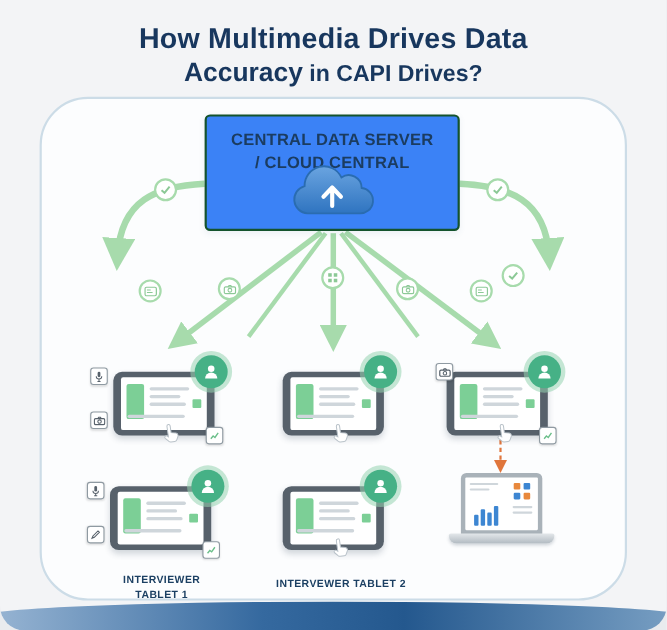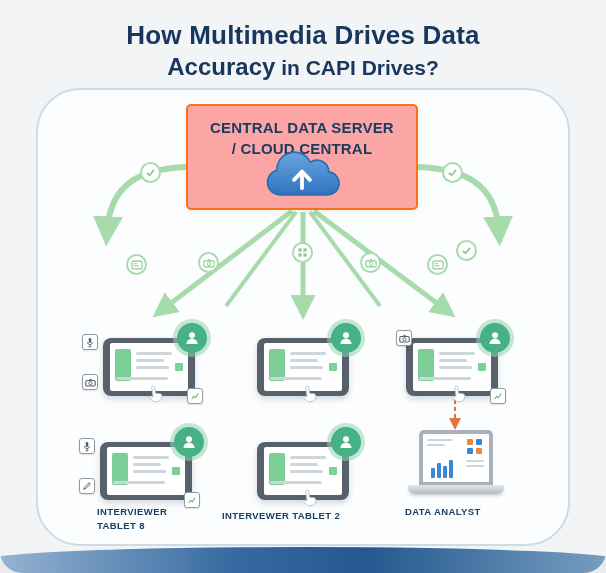--- a/index.html
+++ b/index.html
@@ -7,22 +7,22 @@
           font-family:"Liberation Sans",sans-serif;border-radius:0 0 22px 22px;}
   
   .title{position:absolute;top:20px;left:0;width:100%;text-align:center;color:#18375e;z-index:5;}
   .title .l1{font-size:26px;font-weight:bold;letter-spacing:.2px;text-align:center;}
   .title .l2{font-size:21px;font-weight:bold;margin-top:2px;}
   .title .l2 .accent{font-size:24px;}
   
   .panel{position:absolute;left:36px;top:88px;width:534px;height:458px;background:#fcfdfe;
          border:2px solid #ccdce7;border-radius:44px;box-sizing:border-box;z-index:1;}
   
-  .server{position:absolute;left:186px;top:104px;width:232px;height:106px;background:#fca5a5;
-          border:2px solid #f97316;border-radius:5px;box-sizing:border-box;z-index:4;
+  .server{position:absolute;left:186px;top:104px;width:232px;height:106px;background:#3b82f6;
+          border:2px solid #14532d;border-radius:5px;box-sizing:border-box;z-index:4;
           box-shadow:0 2px 6px rgba(60,100,140,.08);text-align:center;}
   .server .txt{margin-top:11px;font-size:15px;font-weight:bold;color:#1b3c60;line-height:1.4;letter-spacing:.2px;}
   .server .cloud{position:absolute;left:50%;transform:translateX(-50%);bottom:2px;}
   
   .arrows{position:absolute;left:0;top:0;width:606px;height:573px;z-index:2;pointer-events:none;}
   
   .badge{position:absolute;width:21px;height:21px;border-radius:50%;background:#fff;border:2px solid #a7dbac;
          box-sizing:border-box;display:flex;align-items:center;justify-content:center;z-index:3;}
   
   .tablet{position:absolute;width:92px;height:58px;z-index:4;}
@@ -41,21 +41,21 @@
   .laptop{position:absolute;left:408px;top:430px;width:96px;height:70px;z-index:4;}
   .lap-screen{position:absolute;left:11px;top:0;width:74px;height:56px;background:#a9b2b9;border-radius:5px 5px 0 0;box-sizing:border-box;padding:4px;}
   .lap-inner{position:relative;width:100%;height:100%;background:#fff;border-radius:1px;overflow:hidden;}
   .lap-bar{position:absolute;bottom:4px;background:#3d86d2;width:4px;border-radius:1px;}
   .lap-osq{position:absolute;background:#e8883c;width:6px;height:6px;border-radius:1px;}
   .lap-line{position:absolute;height:2px;background:#cfd6db;border-radius:1px;}
   .lap-base{position:absolute;left:0;bottom:6px;width:96px;height:9px;background:linear-gradient(#e3e7ea,#b2bbc2);
             border-radius:2px 2px 7px 7px;box-shadow:0 2px 3px rgba(40,60,80,.2);}
   
   .dev-label{position:absolute;color:#1c4063;font-size:9.5px;font-weight:bold;letter-spacing:.4px;
-             text-align:left;line-height:1.5;z-index:4;}
+             text-align:center;line-height:1.5;z-index:4;margin-top:16px;}
   
   .ribbon{position:absolute;left:-20px;bottom:0;width:646px;height:26px;z-index:0;
           background:linear-gradient(90deg,#9db9d6 0%,#35699f 40%,#24588e 60%,#7da3c6 100%);
           border-top-left-radius:50% 14px;border-top-right-radius:50% 14px;}
 </style>
 </head>
 <body>
 
 <div class="figure">
 
@@ -340,22 +340,21 @@
         <div class="lap-osq" style="right:7px;top:14px"></div>
         <div class="lap-line" style="right:5px;top:26px;width:18px"></div>
         <div class="lap-line" style="right:5px;top:31px;width:18px"></div>
       </div>
     </div>
     <div class="lap-base"></div>
   </div>
 
   <div class="dev-label" style="left:97px;top:505px;width:100px">
     <div>INTERVIEWER</div>
-    <div>TABLET 8</div>
-  </div>
-  <div class="dev-label" style="left:222px;top:509px;width:150px">
+    <div>TABLET 1</div>
+  </div>
+  <div class="dev-label" style="left:235px;top:509px;width:150px">
     <div>INTERVEWER TABLET 2</div>
   </div>
   <div class="dev-label" style="left:405px;top:505px;width:100px">
-    <div>DATA ANALYST</div>
   </div>
 
 </div>
 
 </body></html>

